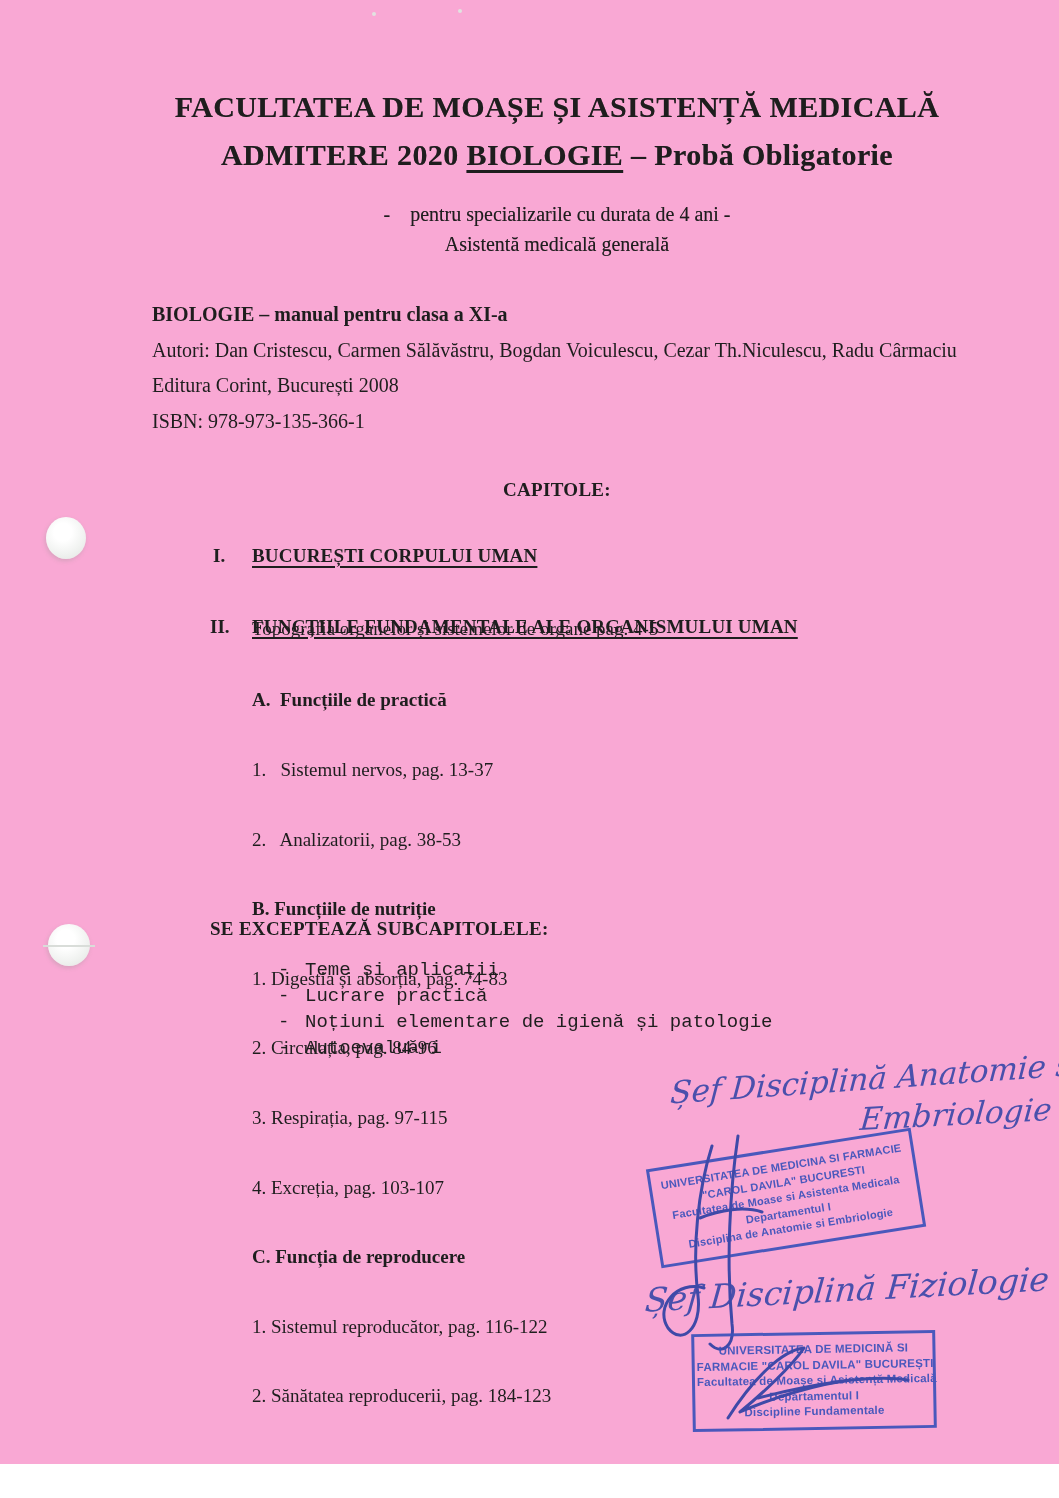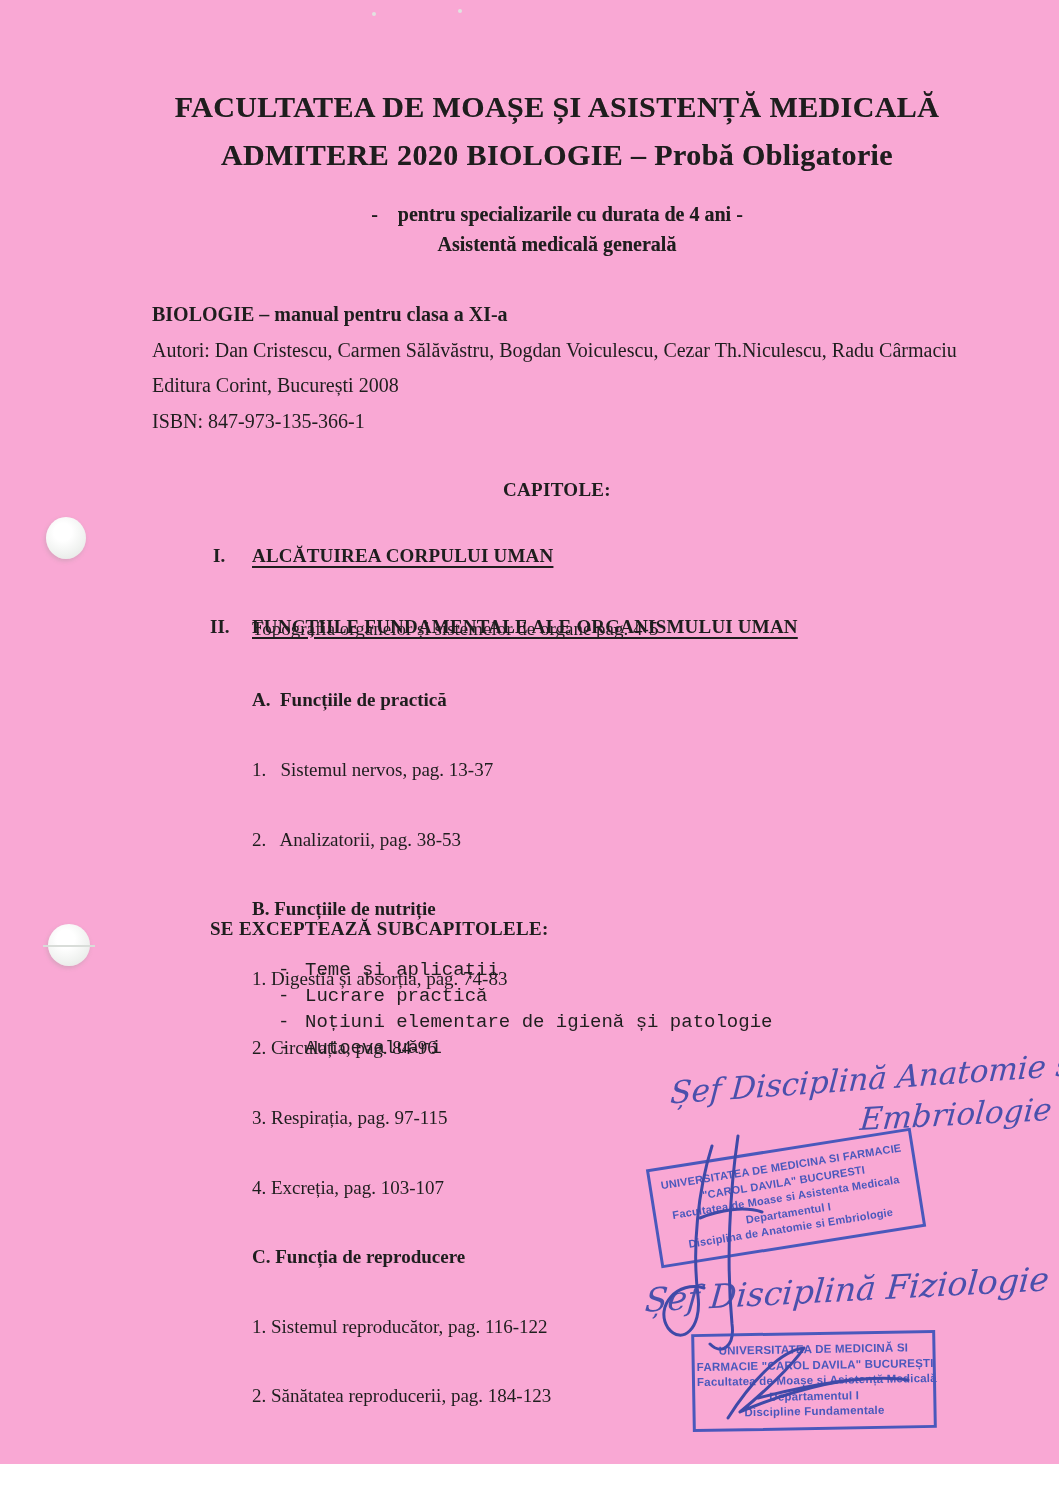--- a/index.html
+++ b/index.html
@@ -5,22 +5,22 @@
   html,body { margin:0; padding:0; background:#ffffff; }
   .page {
     position:relative; width:1059px; height:1464px; background:#f9a8d4;
     font-family:"Liberation Serif", serif; color:#1e1e1e; overflow:hidden;
   }
 
   
   .center-band { position:absolute; left:55px; right:0; text-align:center; }
   .title { font-size:30px; font-weight:bold; letter-spacing:0.4px; white-space:nowrap;
            text-shadow:0 0 0.5px rgba(0,0,0,0.45); }
-  .title .und { text-decoration-thickness:3px; text-underline-offset:5px; }
-  .subtitle { font-size:20px; font-weight:bold; white-space:pre; text-shadow:0 0 0.4px rgba(0,0,0,0.4); }
+  .title .und { text-decoration:underline; text-decoration-thickness:3px; text-underline-offset:5px; }
+  .subtitle { font-size:20px; font-weight:normal; white-space:pre; text-shadow:0 0 0.4px rgba(0,0,0,0.4); }
 
   
   .bookline { position:absolute; left:152px; font-size:20px; white-space:pre; }
   .bold { font-weight:bold; }
 
   
   .cap-heading { font-size:19px; font-weight:bold; letter-spacing:0.3px; }
   .numeral { position:absolute; font-size:19px; font-weight:bold; }
   .chap-title { position:absolute; left:252px; font-size:19px; font-weight:bold;
                 text-decoration:underline; text-decoration-thickness:2px; text-underline-offset:4px;
@@ -80,26 +80,26 @@
   <div class="center-band title" style="top:138px;">
     <span>ADMITERE 2020 </span><span class="und">BIOLOGIE</span><span> – Probă Obligatorie</span>
   </div>
 
   <div class="center-band subtitle" style="top:203px;">-    pentru specializarile cu durata de 4 ani -</div>
   <div class="center-band subtitle" style="top:233px;">Asistentă medicală generală</div>
 
   <div class="bookline bold" style="top:303px;">BIOLOGIE – manual pentru clasa a XI-a</div>
   <div class="bookline" style="top:339px;">Autori: Dan Cristescu, Carmen Sălăvăstru, Bogdan Voiculescu, Cezar Th.Niculescu, Radu Cârmaciu</div>
   <div class="bookline" style="top:374px;">Editura Corint, București 2008</div>
-  <div class="bookline" style="top:410px;">ISBN: 847-973-135-366-1</div>
+  <div class="bookline" style="top:410px;">ISBN: 978-973-135-366-1</div>
 
   <div class="center-band cap-heading" style="top:479px;">CAPITOLE:</div>
 
   <div class="numeral" style="left:213px; top:545px;">I.</div>
-  <div class="chap-title" style="top:545px;">ALCĂTUIREA CORPULUI UMAN</div>
+  <div class="chap-title" style="top:545px;">BUCUREȘTI CORPULUI UMAN</div>
   <div class="chap-lines" style="top:571px;">
     <div>Topografia organelor și sistemelor de organe pag. 4-5</div>
   </div>
 
   <div class="numeral" style="left:210px; top:616px;">II.</div>
   <div class="chap-title" style="top:616px;">FUNCȚIILE FUNDAMENTALE ALE ORGANISMULUI UMAN</div>
   <div class="chap-lines" style="top:642px;">
     <div class="bold">A.  Funcțiile de practică</div>
     <div>1.   Sistemul nervos, pag. 13-37</div>
     <div>2.   Analizatorii, pag. 38-53</div>

